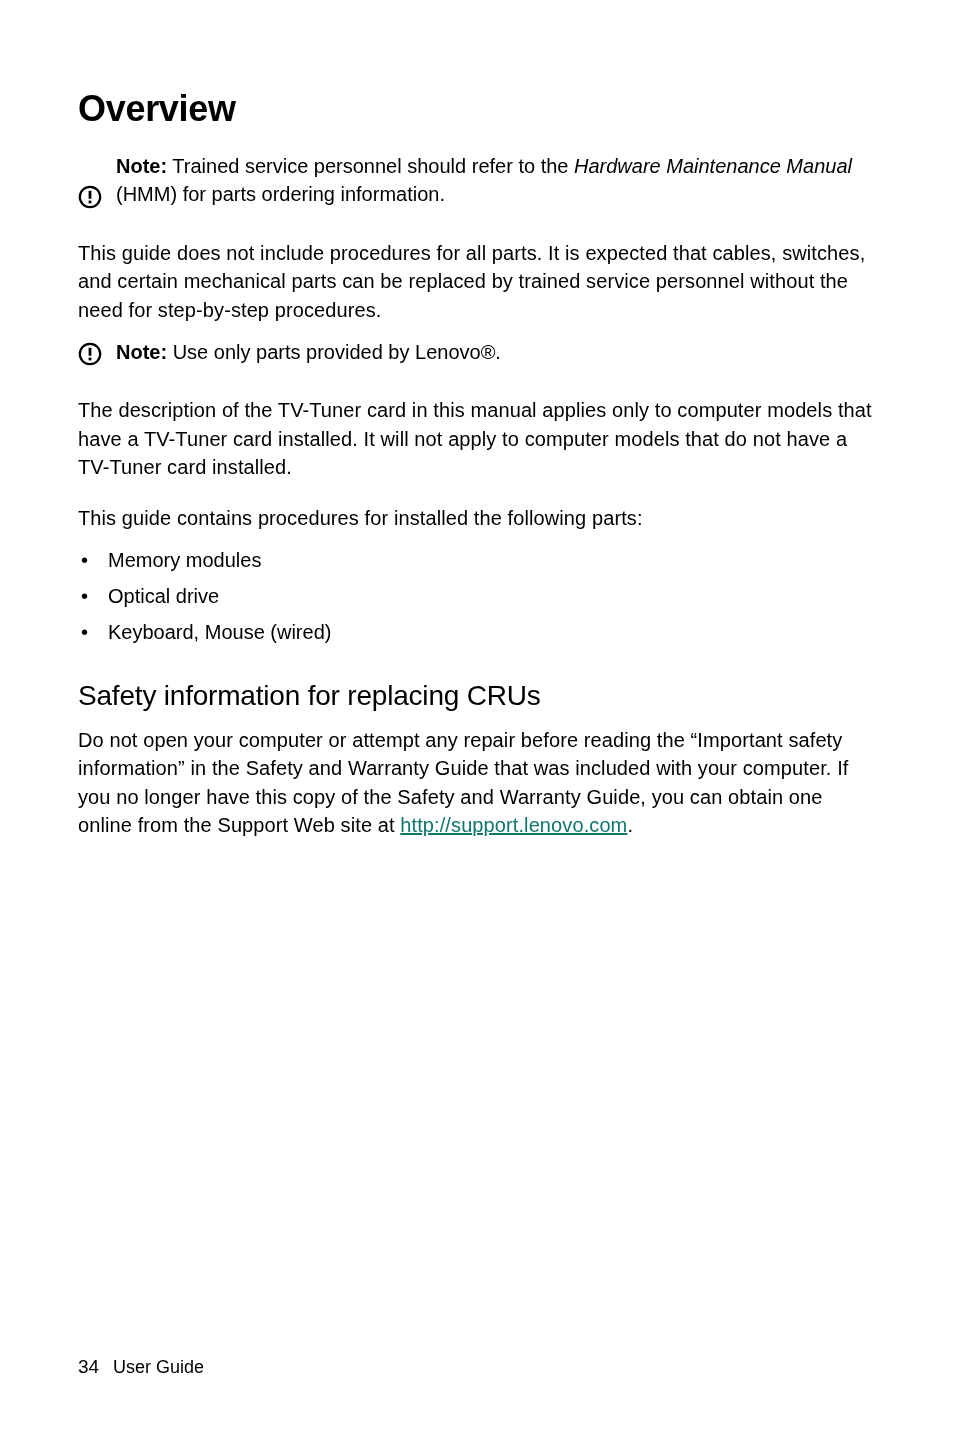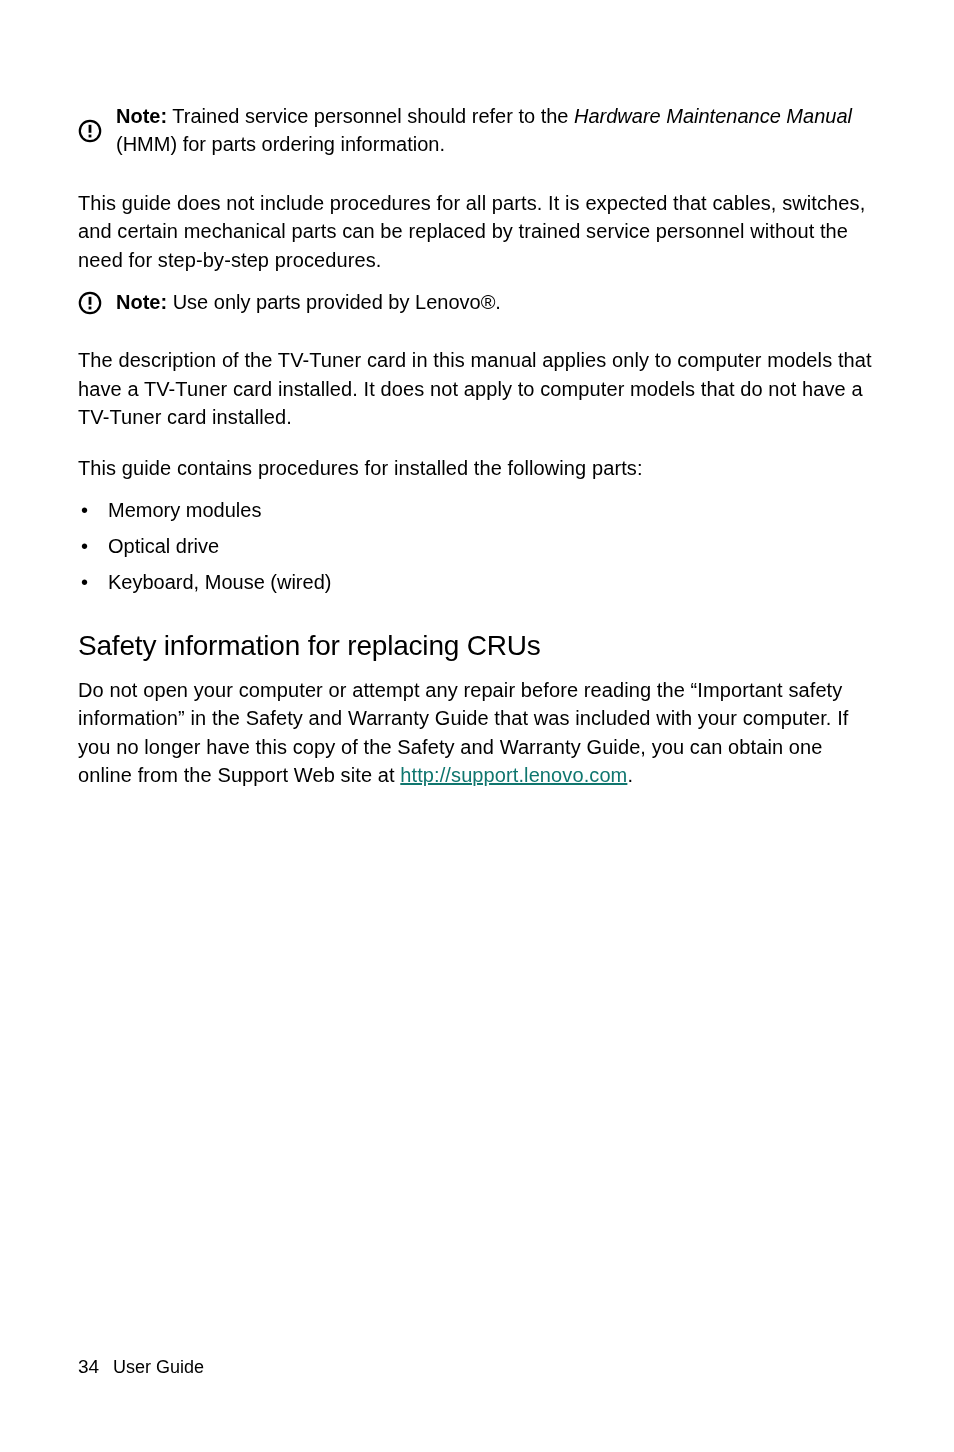--- a/index.html
+++ b/index.html
@@ -27,21 +27,21 @@
     }
     p {
       font-size: 20px;
       line-height: 1.42;
       font-weight: 300;
       margin-bottom: 14px;
       letter-spacing: 0.1px;
     }
     .note-block {
       display: flex;
-      align-items: center;
+      align-items: flex-end;
       gap: 14px;
       margin-top: 14px;
       margin-bottom: 30px;
     }
     .note-block svg {
       flex-shrink: 0;
       margin-top: 2px;
     }
     .note-text {
       font-size: 20px;
@@ -102,20 +102,21 @@
     a {
       color: #0f766e;
       text-decoration: underline;
     }
   </style>
 </head>
 <body>
 
 <div class="page">
 
+  <h1>Overview</h1>
 
 
   <div class="note-block">
     <svg width="24" height="24" viewBox="0 0 24 24">
       <circle cx="12" cy="12" r="10.2" fill="none" stroke="#000" stroke-width="2.2"></circle>
       <rect x="10.6" y="5.8" width="2.8" height="8" fill="#000"></rect>
       <rect x="10.6" y="15.6" width="2.8" height="2.8" fill="#000"></rect>
     </svg>
     <div class="note-text">
       <span class="note-label">Note:</span><span> Trained service personnel should refer to the </span><span class="italic">Hardware Maintenance Manual</span><span> (HMM) for parts ordering information.</span>
@@ -128,21 +129,21 @@
     <svg width="24" height="24" viewBox="0 0 24 24">
       <circle cx="12" cy="12" r="10.2" fill="none" stroke="#000" stroke-width="2.2"></circle>
       <rect x="10.6" y="5.8" width="2.8" height="8" fill="#000"></rect>
       <rect x="10.6" y="15.6" width="2.8" height="2.8" fill="#000"></rect>
     </svg>
     <div class="note-text">
       <span class="note-label">Note:</span><span> Use only parts provided by Lenovo®.</span>
     </div>
   </div>
 
-  <p>The description of the TV-Tuner card in this manual applies only to computer models that have a TV-Tuner card installed. It does not apply to computer models that do not have a TV-Tuner card installed.</p>
+  <p>The description of the TV-Tuner card in this manual applies only to computer models that have a TV-Tuner card installed. It will not apply to computer models that do not have a TV-Tuner card installed.</p>
 
   <div class="spacer-after-note"></div>
 
   <p>This guide contains procedures for installed the following parts:</p>
 
   <ul>
     <li>Memory modules</li>
     <li>Optical drive</li>
     <li>Keyboard, Mouse (wired)</li>
   </ul>

